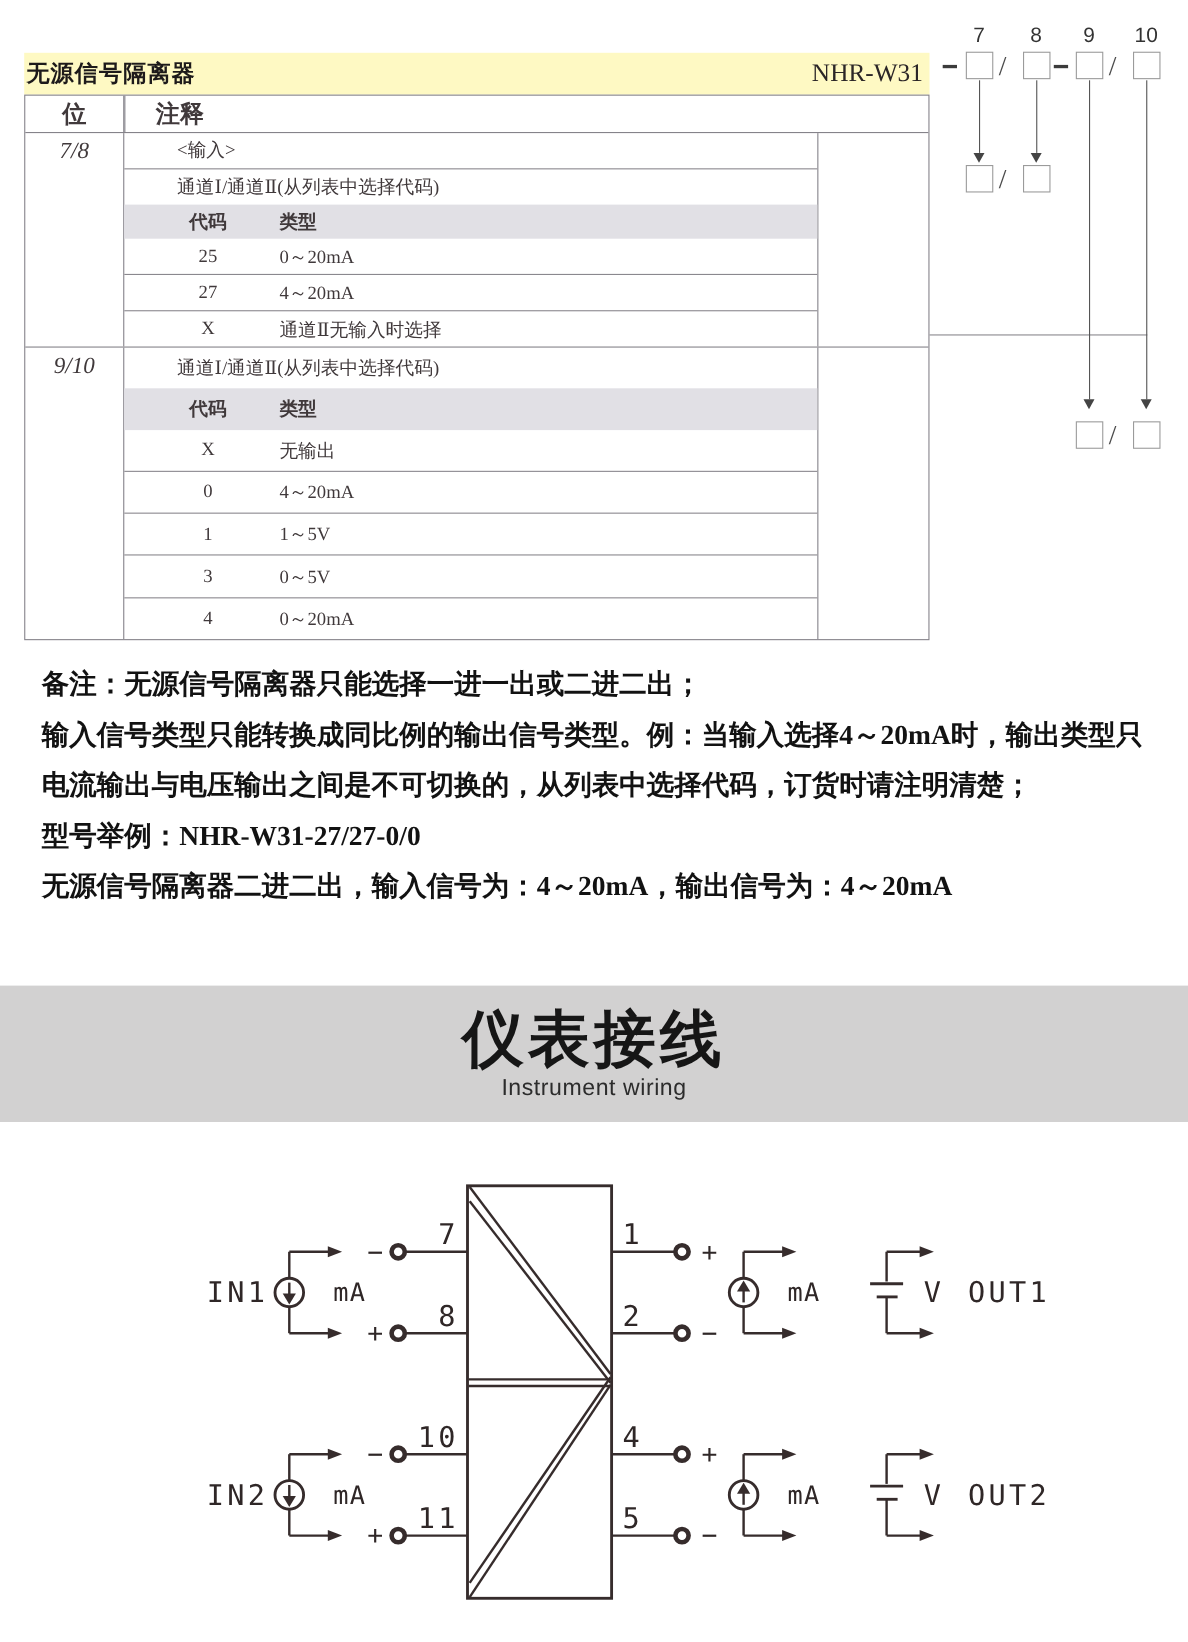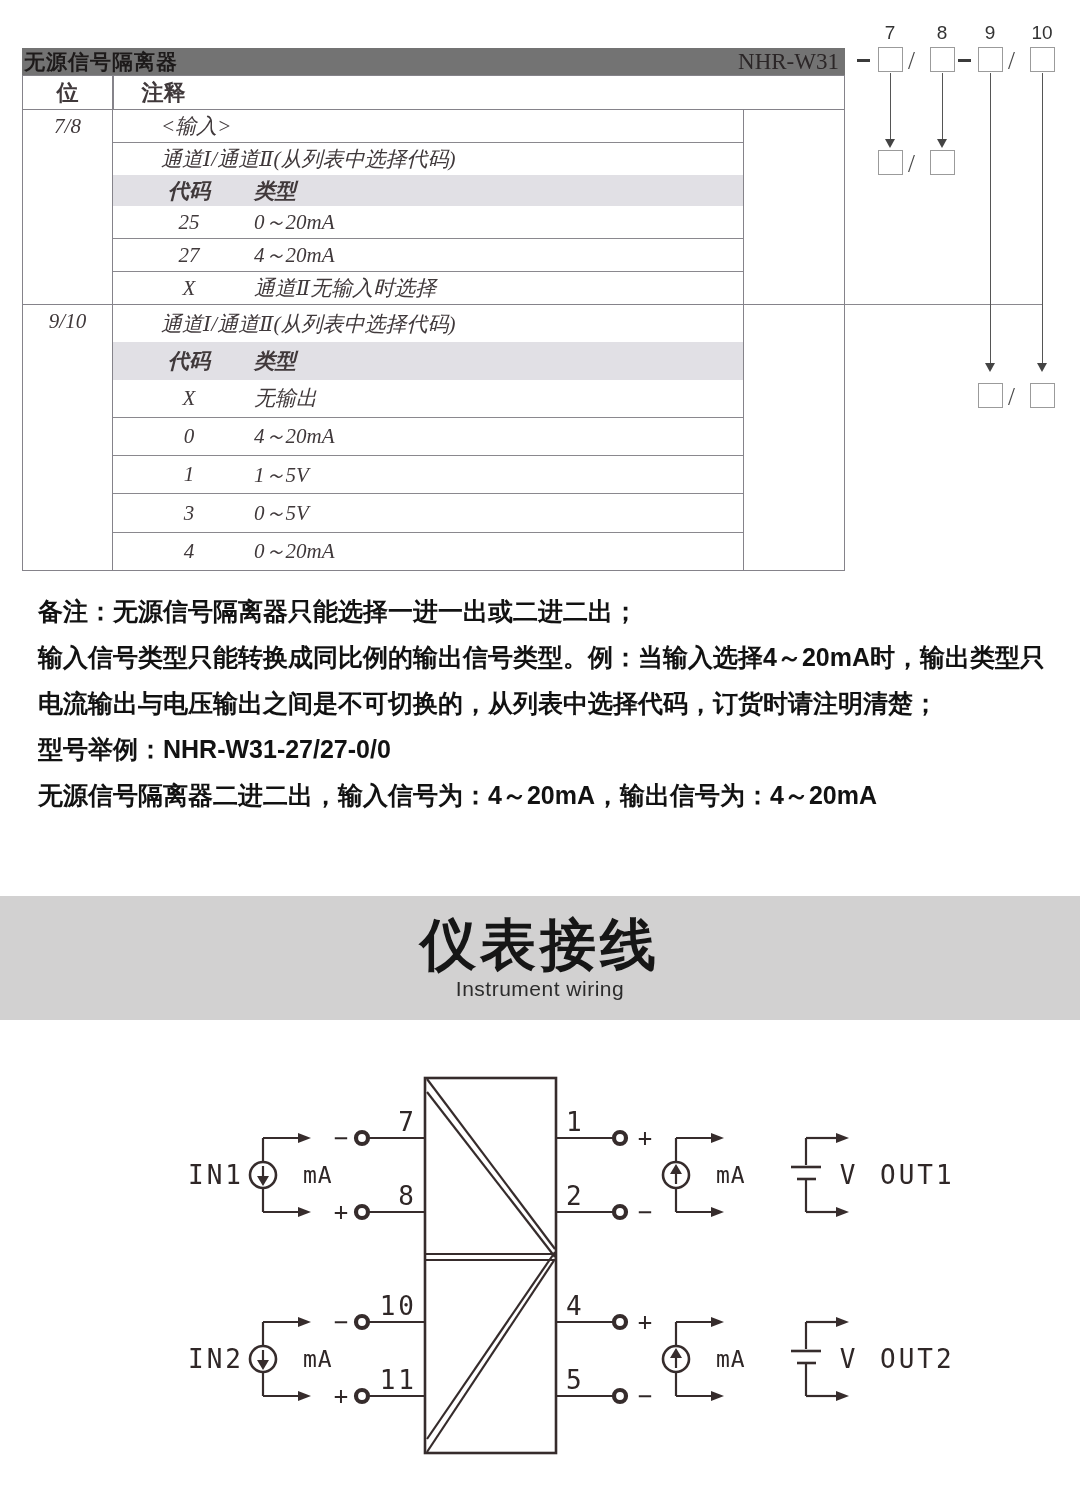--- a/index.html
+++ b/index.html
@@ -3,52 +3,52 @@
 <meta charset="utf-8">
 <style>
   * { margin:0; padding:0; box-sizing:border-box; }
   body { background:#ffffff; }
   .page {
     position:relative; width:1080px; height:1493px; background:#ffffff;
     font-family:"Liberation Serif","DejaVu Serif",serif; color:#40393b; overflow:hidden;
   }
   
   .tbl { position:absolute; left:22px; top:48px; width:823px; }
-  .band { height:27px; background:#737373; display:flex; justify-content:space-between; align-items:center; }
+  .band { height:38px; background:#fef9c3; display:flex; justify-content:space-between; align-items:center; }
   .band .btitle { font-weight:bold; font-size:21px; color:#1d1a1a; padding-left:2px; letter-spacing:1px; }
   .band .bmodel { font-size:23px; color:#2b2627; padding-right:6px; }
   .frame { border:1.6px solid #85838a; }
   .hrow { display:flex; height:34px; border-bottom:1.5px solid #85838a; font-weight:bold; font-size:22px; }
   .hcell { display:flex; align-items:center; }
   .hcell.pos  { width:90px; justify-content:center; border-right:1.5px solid #85838a; }
   .hcell.spec { flex:1; padding-left:50px; }
   .hcell.note { width:100px; justify-content:center; border-left:1.5px solid #85838a; }
   .sect { display:flex; }
   .sect.first { height:195px; border-bottom:1.6px solid #85838a; }
   .sect.second { height:265px; }
   .pos-cell { width:90px; border-right:1.5px solid #85838a; text-align:center; padding-top:4px; font-size:21px;font-style:italic; }
   .spec-col { flex:1; display:flex; flex-direction:column; border-right:1.5px solid #85838a; }
   .note-cell { width:100px; }
-  .srow { flex:1; display:flex; align-items:center; font-size:21px; padding-left:48px;font-style:italic; }
+  .srow { flex:1; display:flex; align-items:center; font-size:17px; padding-left:48px; }
   .srow.bb { border-bottom:1.3px solid #8a888e; }
   .srow.codehead { background:#e1e0e5; font-weight:bold; }
   .code { width:56px; text-align:center; display:inline-block; }
   .type { margin-left:37px; }
   
   .ext-line { position:absolute; left:845px; top:304px; width:198px; height:1.4px; background:#8a888e; }
   
   .digit { position:absolute; width:26px; text-align:center; font-family:"Liberation Sans","DejaVu Sans",sans-serif; font-size:19px; color:#333; top:22px; }
   .obox { position:absolute; width:25px; height:25px; border:1.5px solid #9b9b9b; background:#fff; }
   .dash { position:absolute; width:13px; height:3px; background:#3b3b3b; top:59px; }
   .slash { position:absolute; font-size:25px; color:#4a4a4a; }
   .vline { position:absolute; width:1.4px; background:#555; }
   .ahead { position:absolute; width:0; height:0; border-left:5px solid transparent; border-right:5px solid transparent; border-top:9px solid #444; }
   
-  .notes { position:absolute; left:38px; top:588px; width:1020px;
-    font-family:Liberation Sans, sans-serif; font-weight:600; font-size:25px; color:#121212; }
+  .notes { position:absolute; left:38px; top:600px; width:1020px;
+    font-family:Liberation Serif, serif; font-weight:600; font-size:25px; color:#121212; }
   .notes .nline { height:46px; line-height:46px; white-space:nowrap; }
   
   .banner { position:absolute; left:0; top:896px; width:1080px; height:124px; background:#d2d1d1;
     display:flex; flex-direction:column; align-items:center; justify-content:center;
     font-family:"Liberation Sans","DejaVu Sans",sans-serif; }
   .banner .btitle2 { font-size:56px; font-weight:900; color:#161616; letter-spacing:4px; line-height:60px; }
   .banner .bsub { font-size:21px; color:#2c2c2c; margin-top:2px; letter-spacing:0.5px; }
   
   .diagram { position:absolute; left:0; top:1060px; }
   .diagram text { font-family:"DejaVu Sans Mono","Liberation Mono",monospace; fill:#2f2727; }

